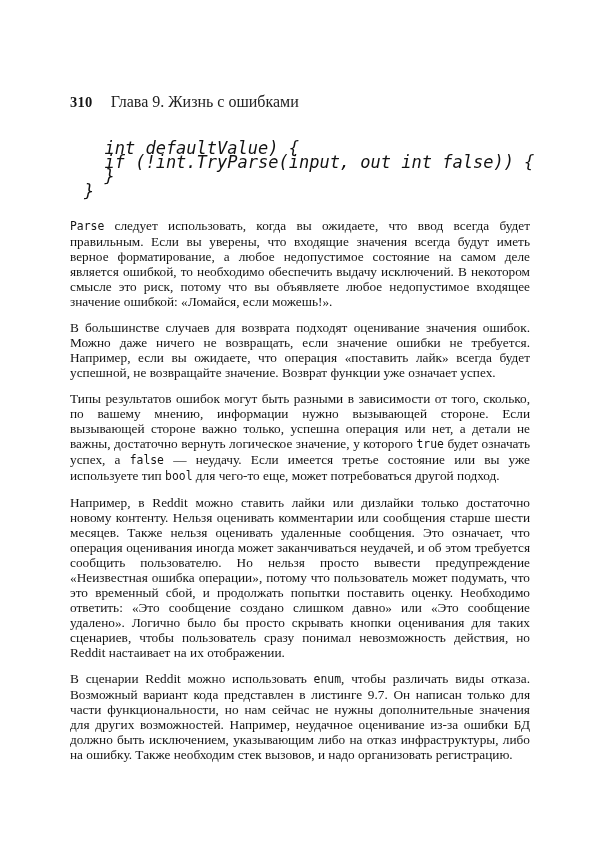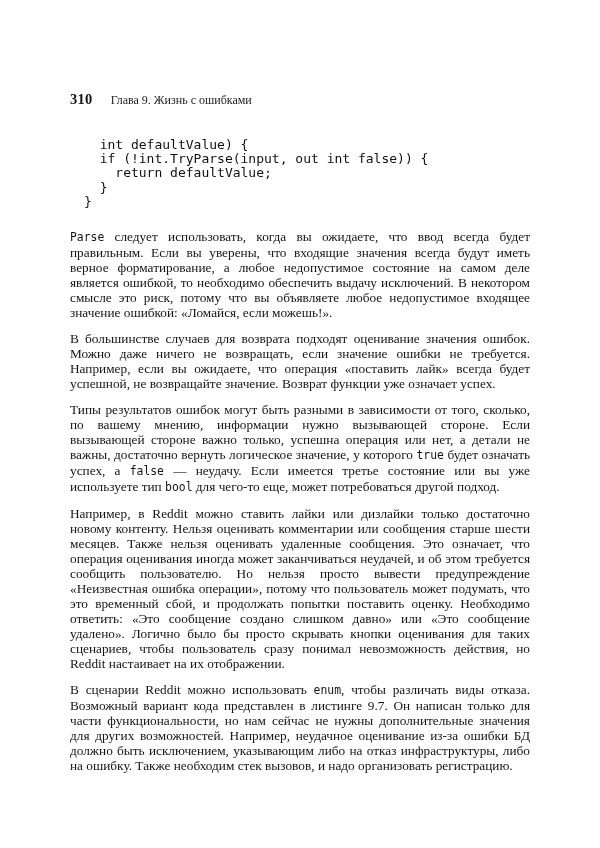--- a/index.html
+++ b/index.html
@@ -26,30 +26,31 @@
     align-items: baseline;
     gap: 18px;
     margin-bottom: 30px;
   }
   .page-number {
     font-size: 14.5px;
     font-weight: bold;
     letter-spacing: 0.3px;
   }
   .chapter-title {
-    font-size: 12px;
+    font-size: 16px;
     color: #222222;
     margin-top: 41px;
   }
   .code-block {
     margin: 0 0 20px 14px;
     font-family: "DejaVu Sans Mono", monospace;
-    font-size: 13px;
+    font-size: 17px;
     line-height: 14.2px;
     color: #111111;
+    font-style: italic;
   }
   .code-line {
     white-space: pre;
   }
   .body-text p.para {
     margin: 0 0 11px 0;
     font-size: 13.3px;
     line-height: 15px;
     text-align: justify;
   }
@@ -64,21 +65,20 @@
 <div class="page">
 
   <div class="running-head">
     <span class="page-number">310</span>
     <span class="chapter-title">Глава 9. Жизнь с ошибками</span>
   </div>
 
   <div class="code-block">
       <div class="code-line">  int defaultValue) {</div>
       <div class="code-line">  if (!int.TryParse(input, out int false)) {</div>
-      <div class="code-line">    return defaultValue;</div>
       <div class="code-line">  }</div>
       <div class="code-line">}</div>
     </div>
 
   <div class="body-text">
       <p class="para"><span class="inline-code">Parse</span><span> следует использовать, когда вы ожидаете, что ввод всегда будет правильным. Если вы уверены, что входящие значения всегда будут иметь верное форматирование, а любое недопустимое состояние на самом деле является ошибкой, то необходимо обеспечить выдачу исключений. В некотором смысле это риск, потому что вы объявляете любое недопустимое входящее значение ошибкой: «Ломайся, если можешь!».</span></p>
       <p class="para"><span>В большинстве случаев для возврата подходят оценивание значения ошибок. Можно даже ничего не возвращать, если значение ошибки не требуется. Например, если вы ожидаете, что операция «поставить лайк» всегда будет успешной, не возвращайте значение. Возврат функции уже означает успех.</span></p>
       <p class="para"><span>Типы результатов ошибок могут быть разными в зависимости от того, сколько, по вашему мнению, информации нужно вызывающей стороне. Если вызывающей стороне важно только, успешна операция или нет, а детали не важны, достаточно вернуть логическое значение, у которого </span><span class="inline-code">true</span><span> будет означать успех, а </span><span class="inline-code">false</span><span> — неудачу. Если имеется третье состояние или вы уже используете тип </span><span class="inline-code">bool</span><span> для чего-то еще, может потребоваться другой подход.</span></p>
       <p class="para"><span>Например, в Reddit можно ставить лайки или дизлайки только достаточно новому контенту. Нельзя оценивать комментарии или сообщения старше шести месяцев. Также нельзя оценивать удаленные сообщения. Это означает, что операция оценивания иногда может заканчиваться неудачей, и об этом требуется сообщить пользователю. Но нельзя просто вывести предупреждение «Неизвестная ошибка операции», потому что пользователь может подумать, что это временный сбой, и продолжать попытки поставить оценку. Необходимо ответить: «Это сообщение создано слишком давно» или «Это сообщение удалено». Логично было бы просто скрывать кнопки оценивания для таких сценариев, чтобы пользователь сразу понимал невозможность действия, но Reddit настаивает на их отображении.</span></p>
       <p class="para"><span>В сценарии Reddit можно использовать </span><span class="inline-code">enum</span><span>, чтобы различать виды отказа. Возможный вариант кода представлен в листинге 9.7. Он написан только для части функциональности, но нам сейчас не нужны дополнительные значения для других возможностей. Например, неудачное оценивание из-за ошибки БД должно быть исключением, указывающим либо на отказ инфраструктуры, либо на ошибку. Также необходим стек вызовов, и надо организовать регистрацию.</span></p>

